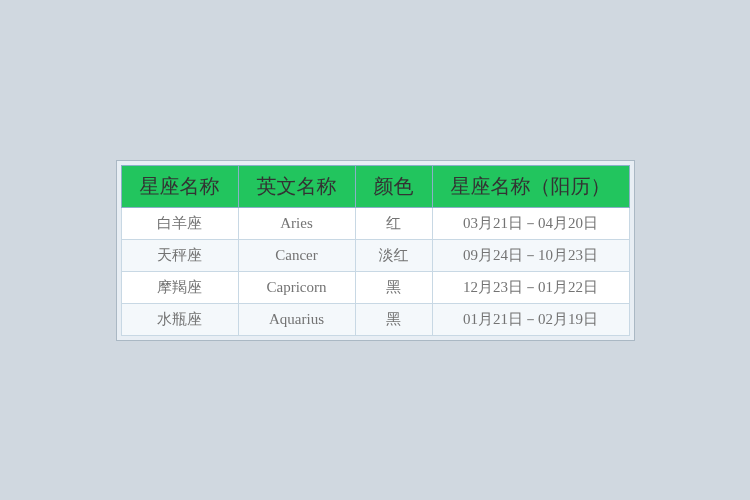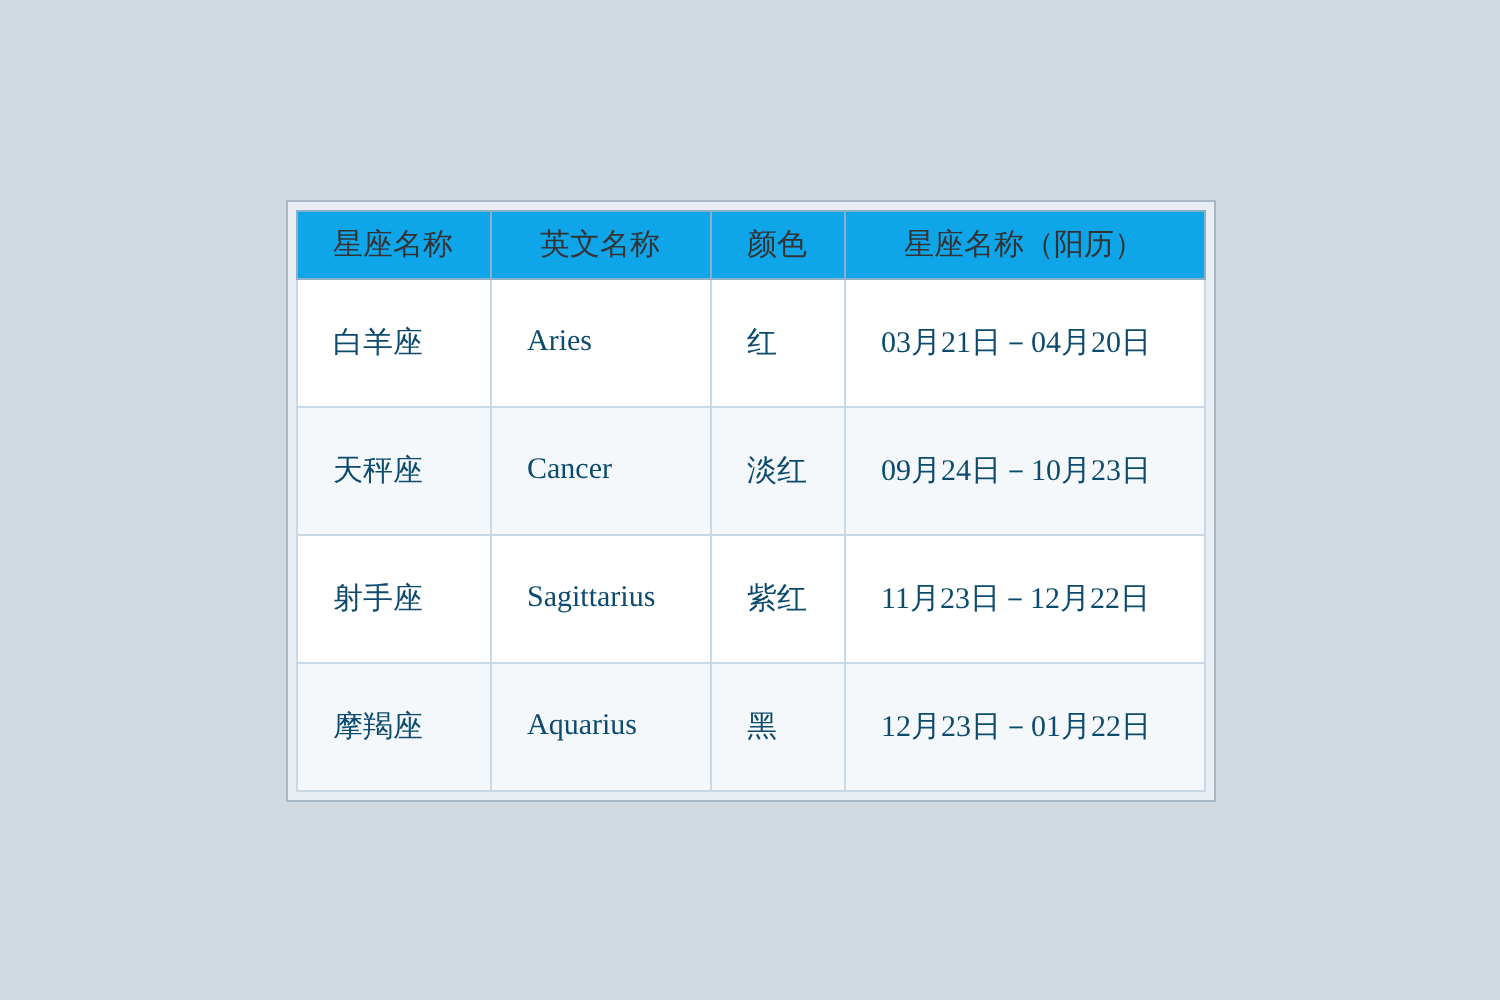--- a/index.html
+++ b/index.html
@@ -24,33 +24,34 @@
       border: 1px solid #aab8c4;
       padding: 4px;
     }
 
     table {
       border-collapse: collapse;
       background: white;
     }
 
     thead tr th {
-      background-color: #0ea5e9;
+      background-color: #22c55e;
       color: #333;
       text-align: center;
       padding: 7px 18px;
       border: 1px solid #8ab0c8;
       font-weight: normal;
-      font-size: 15px;
+      font-size: 20px;
     }
 
     tbody tr td {
-      padding: 22px 18px;
+      text-align: center;
+      padding: 6px 18px;
       border: 1px solid #c8d8e4;
-      color: #0c4a6e;
+      color: #737373;
       font-size: 15px;
       background: white;
     }
 
     tbody tr:nth-child(even) td {
       background: #f4f8fb;
     }
 
     .col-zh { min-width: 80px; }
     .col-en { min-width: 110px; }
@@ -77,26 +78,26 @@
           <td class="col-color">红</td>
           <td class="col-date">03月21日－04月20日</td>
         </tr>
         <tr>
           <td class="col-zh">天秤座</td>
           <td class="col-en">Cancer</td>
           <td class="col-color">淡红</td>
           <td class="col-date">09月24日－10月23日</td>
         </tr>
         <tr>
-          <td class="col-zh">射手座</td>
-          <td class="col-en">Sagittarius</td>
-          <td class="col-color">紫红</td>
-          <td class="col-date">11月23日－12月22日</td>
+          <td class="col-zh">摩羯座</td>
+          <td class="col-en">Capricorn</td>
+          <td class="col-color">黑</td>
+          <td class="col-date">12月23日－01月22日</td>
         </tr>
         <tr>
-          <td class="col-zh">摩羯座</td>
+          <td class="col-zh">水瓶座</td>
           <td class="col-en">Aquarius</td>
           <td class="col-color">黑</td>
-          <td class="col-date">12月23日－01月22日</td>
+          <td class="col-date">01月21日－02月19日</td>
         </tr>
       </tbody>
   </table>
 </div>
 
 </body></html>

